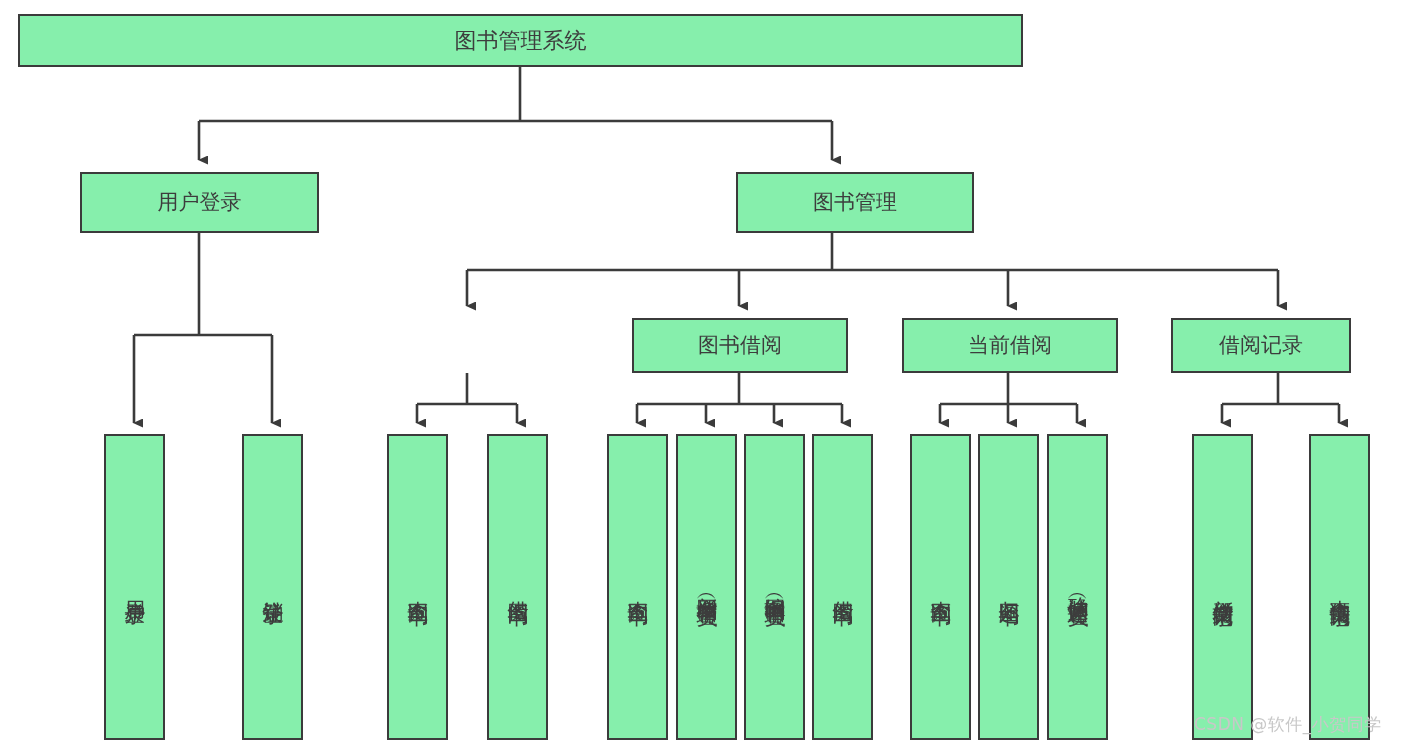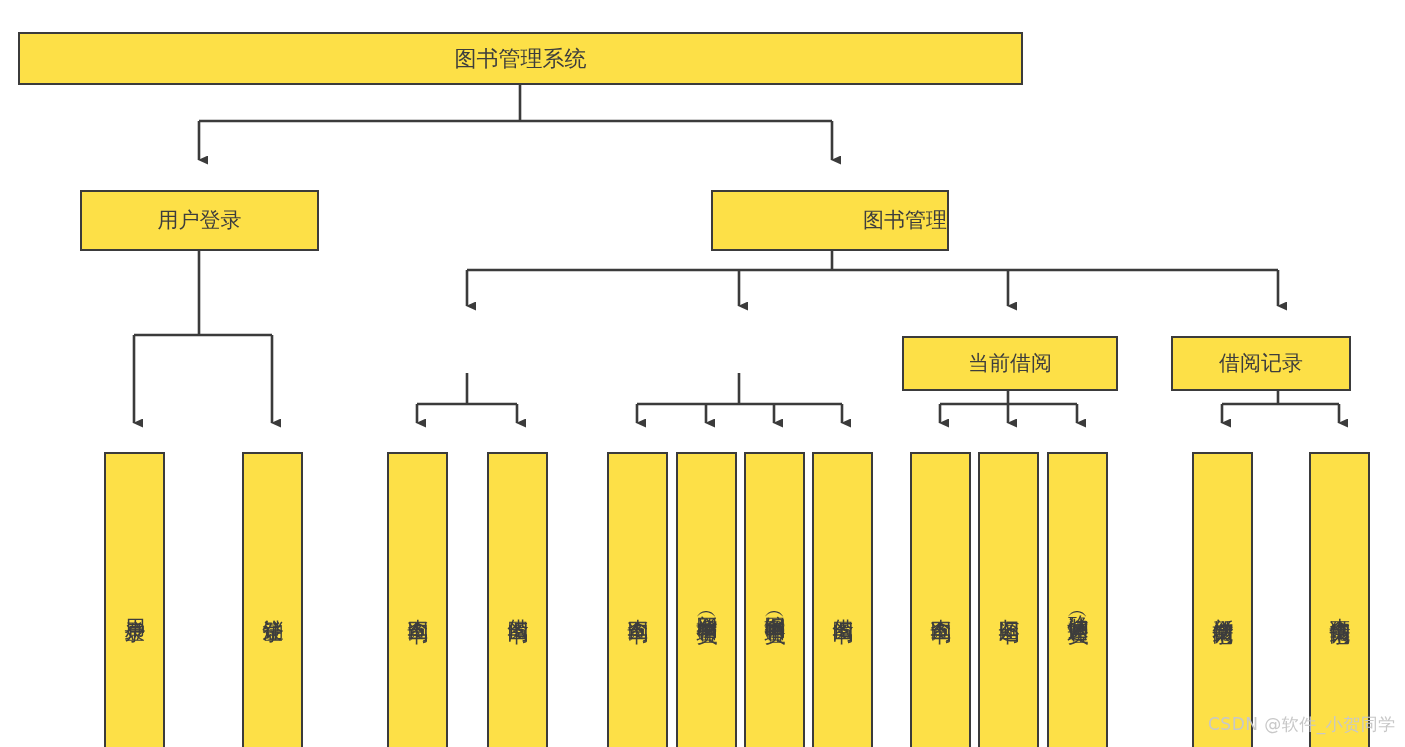--- a/index.html
+++ b/index.html
@@ -22,28 +22,27 @@
     position: absolute;
     left: 0;
     top: 0;
     width: 1405px;
     height: 747px;
     pointer-events: none;
   }
   .node {
     position: absolute;
     box-sizing: border-box;
-    background: #fde047;
+    background: #86efac;
     border: 2px solid #3b3b3b;
     display: flex;
     align-items: center;
     justify-content: center;
     color: #3b3b3b;
     z-index: 2;
-    margin-top: 18px;
   }
   .node .lbl {
     color: #3d3d3d;
     line-height: 1.18;
     text-align: center;
     white-space: pre-line;
   }
   .node-root .lbl { font-size: 22px; }
   .node-l1 .lbl   { font-size: 21px; }
   .node-l2 .lbl   { font-size: 21px; }
@@ -123,24 +122,27 @@
     </g>
   </svg>
 
   <div class="node node-root" style="left:18px; top:14px; width:1005px; height:53px;">
     <span class="lbl">图书管理系统</span>
   </div>
 
   <div class="node node-l1" style="left:80px; top:172px; width:239px; height:61px;">
     <span class="lbl">用户登录</span>
   </div>
-  <div class="node node-l1" style="left:711px; top:172px; width:238px; height:61px;justify-content:flex-end;">
+  <div class="node node-l1" style="left:736px; top:172px; width:238px; height:61px;">
     <span class="lbl">图书管理</span>
   </div>
 
+  <div class="node node-l2" style="left:632px; top:318px; width:216px; height:55px;">
+    <span class="lbl">图书借阅</span>
+  </div>
   <div class="node node-l2" style="left:902px; top:318px; width:216px; height:55px;justify-content:center;">
     <span class="lbl">当前借阅</span>
   </div>
   <div class="node node-l2" style="left:1171px; top:318px; width:180px; height:55px;">
     <span class="lbl">借阅记录</span>
   </div>
 
   <div class="node node-leaf" style="left:104px; top:434px; width:61px; height:306px;">
     <span class="lbl">用户登录</span>
   </div>
@@ -178,15 +180,15 @@
     <span class="lbl">确认归还（管理员）</span>
   </div>
 
   <div class="node node-leaf" style="left:1192px; top:434px; width:61px; height:306px;">
     <span class="lbl">新增借阅记录</span>
   </div>
   <div class="node node-leaf" style="left:1309px; top:434px; width:61px; height:306px;">
     <span class="lbl">查询借阅记录</span>
   </div>
 
-  <div class="watermark" style="left:1194px; top:713px;padding-left:14px;">CSDN @软件_小贺同学</div>
+  <div class="watermark" style="left:1194px; top:713px;">CSDN @软件_小贺同学</div>
 
 </div>
 
 </body></html>

